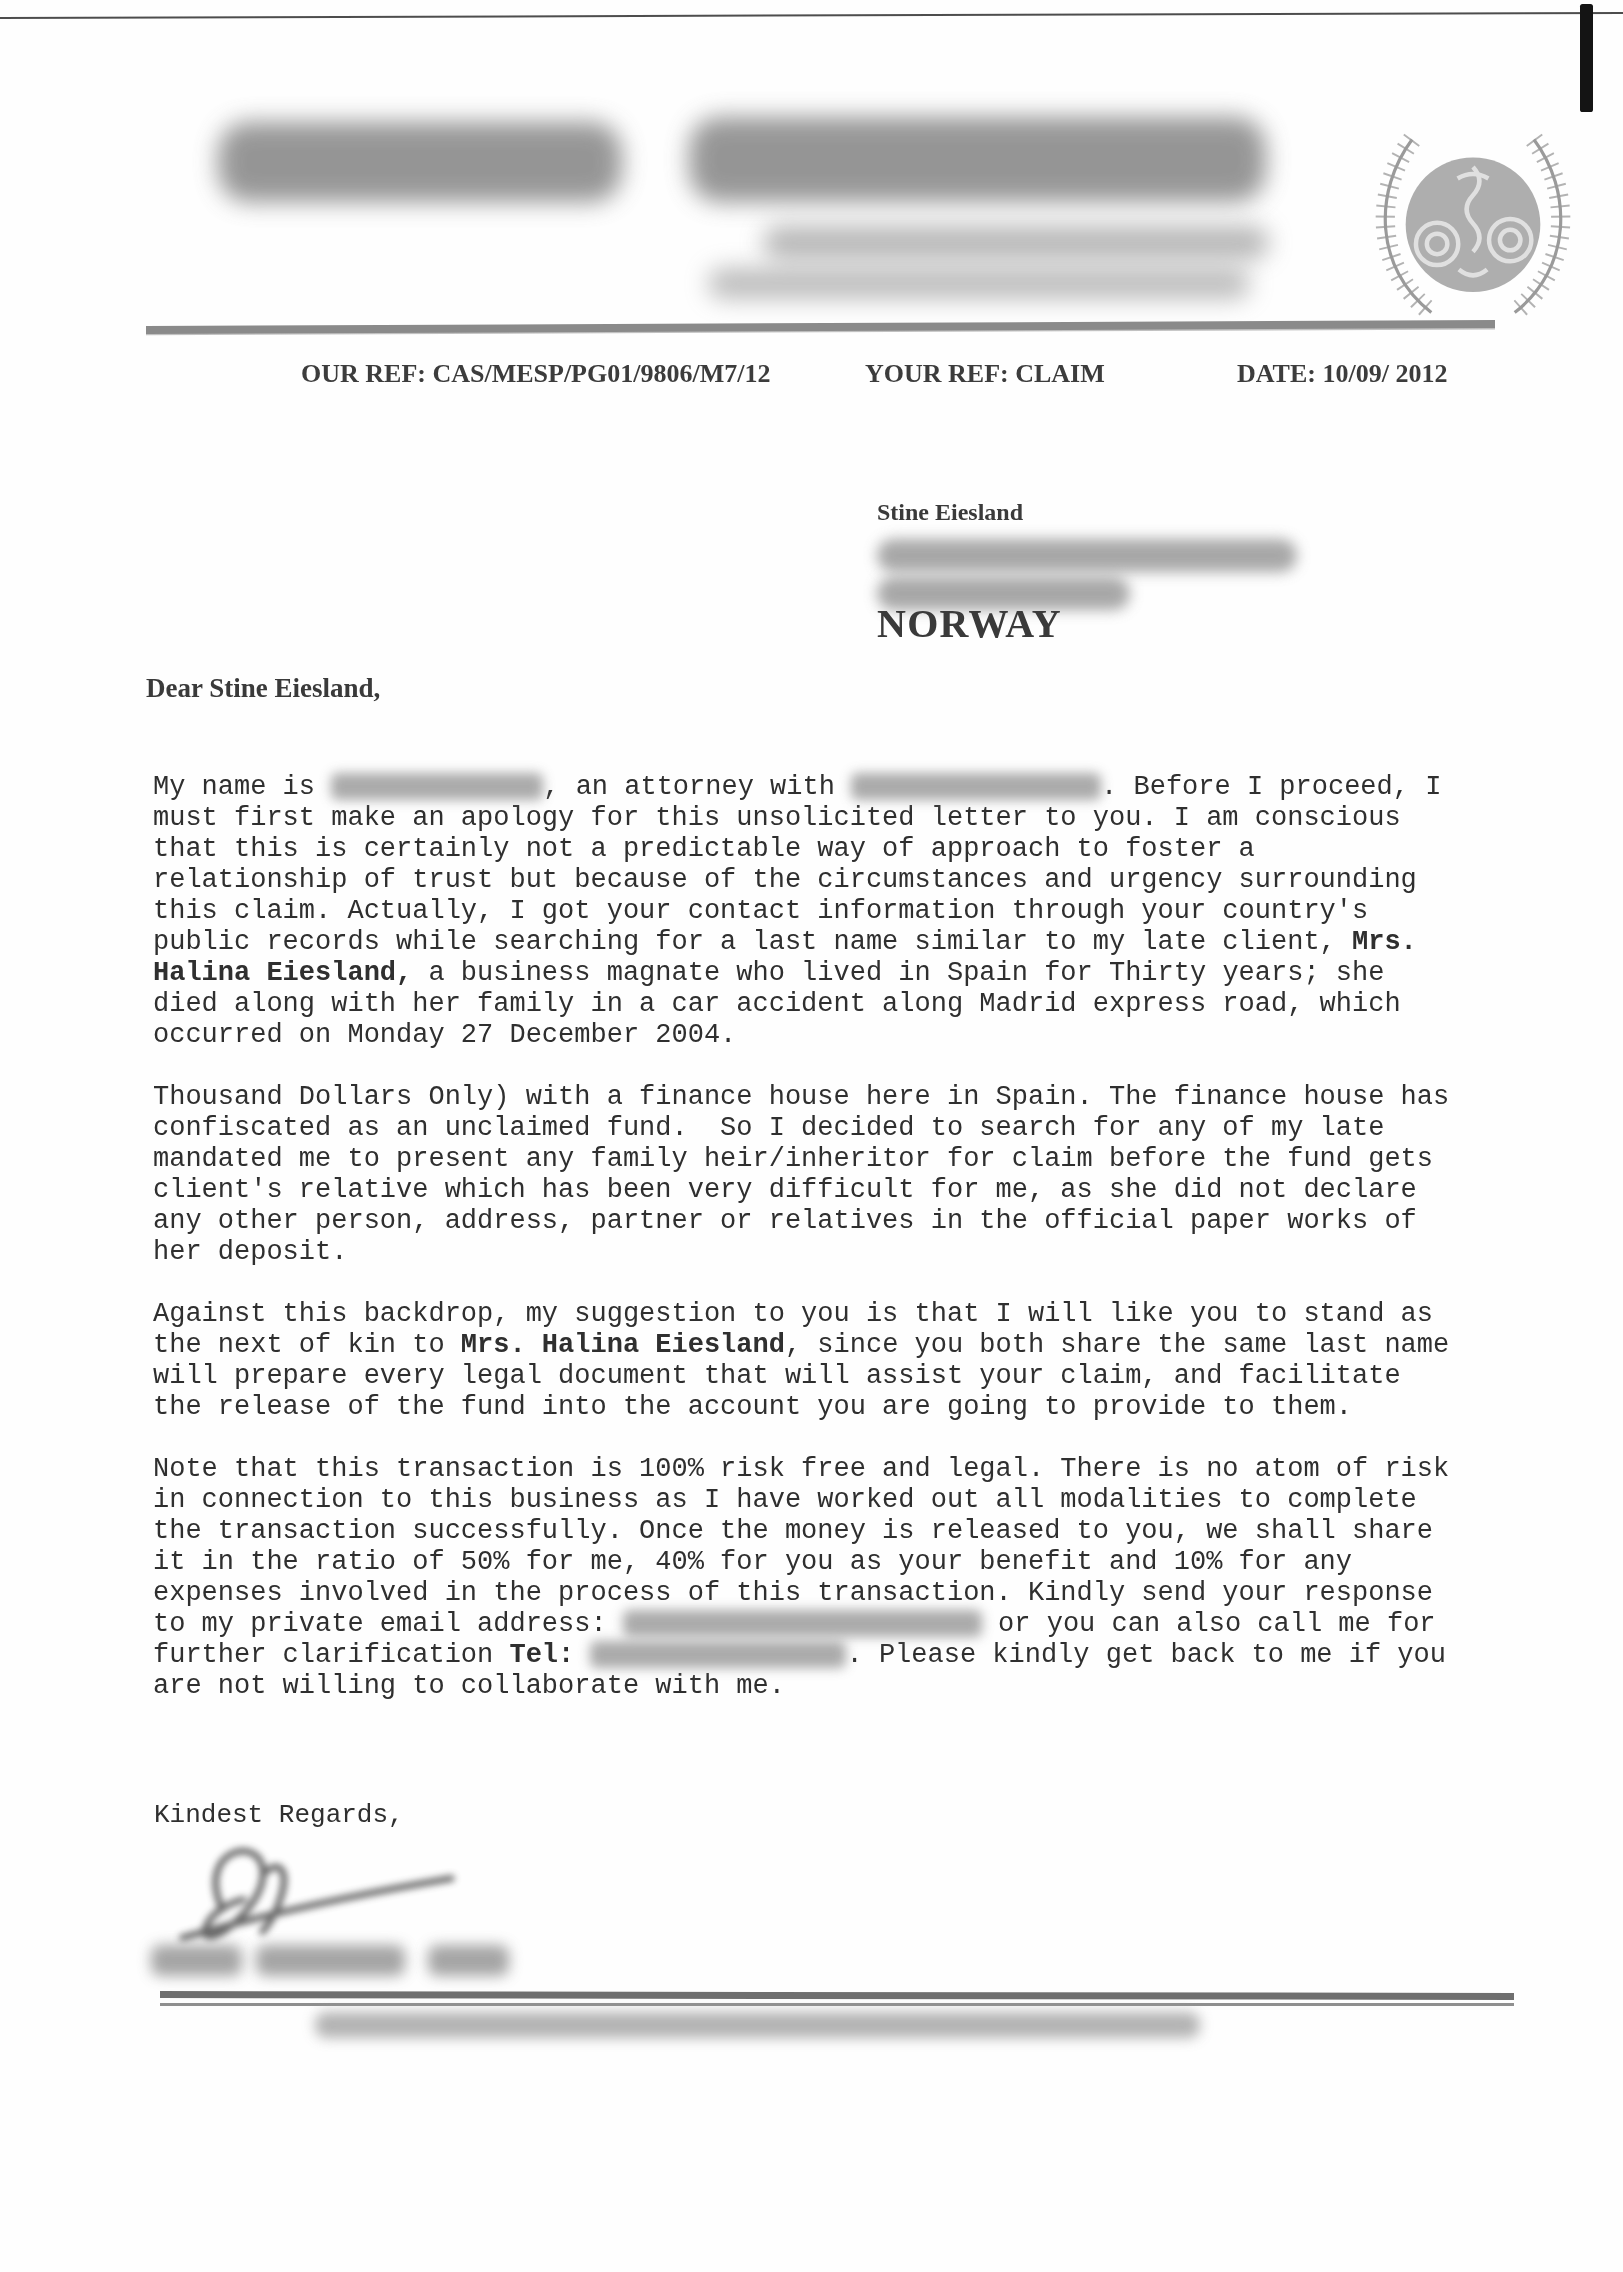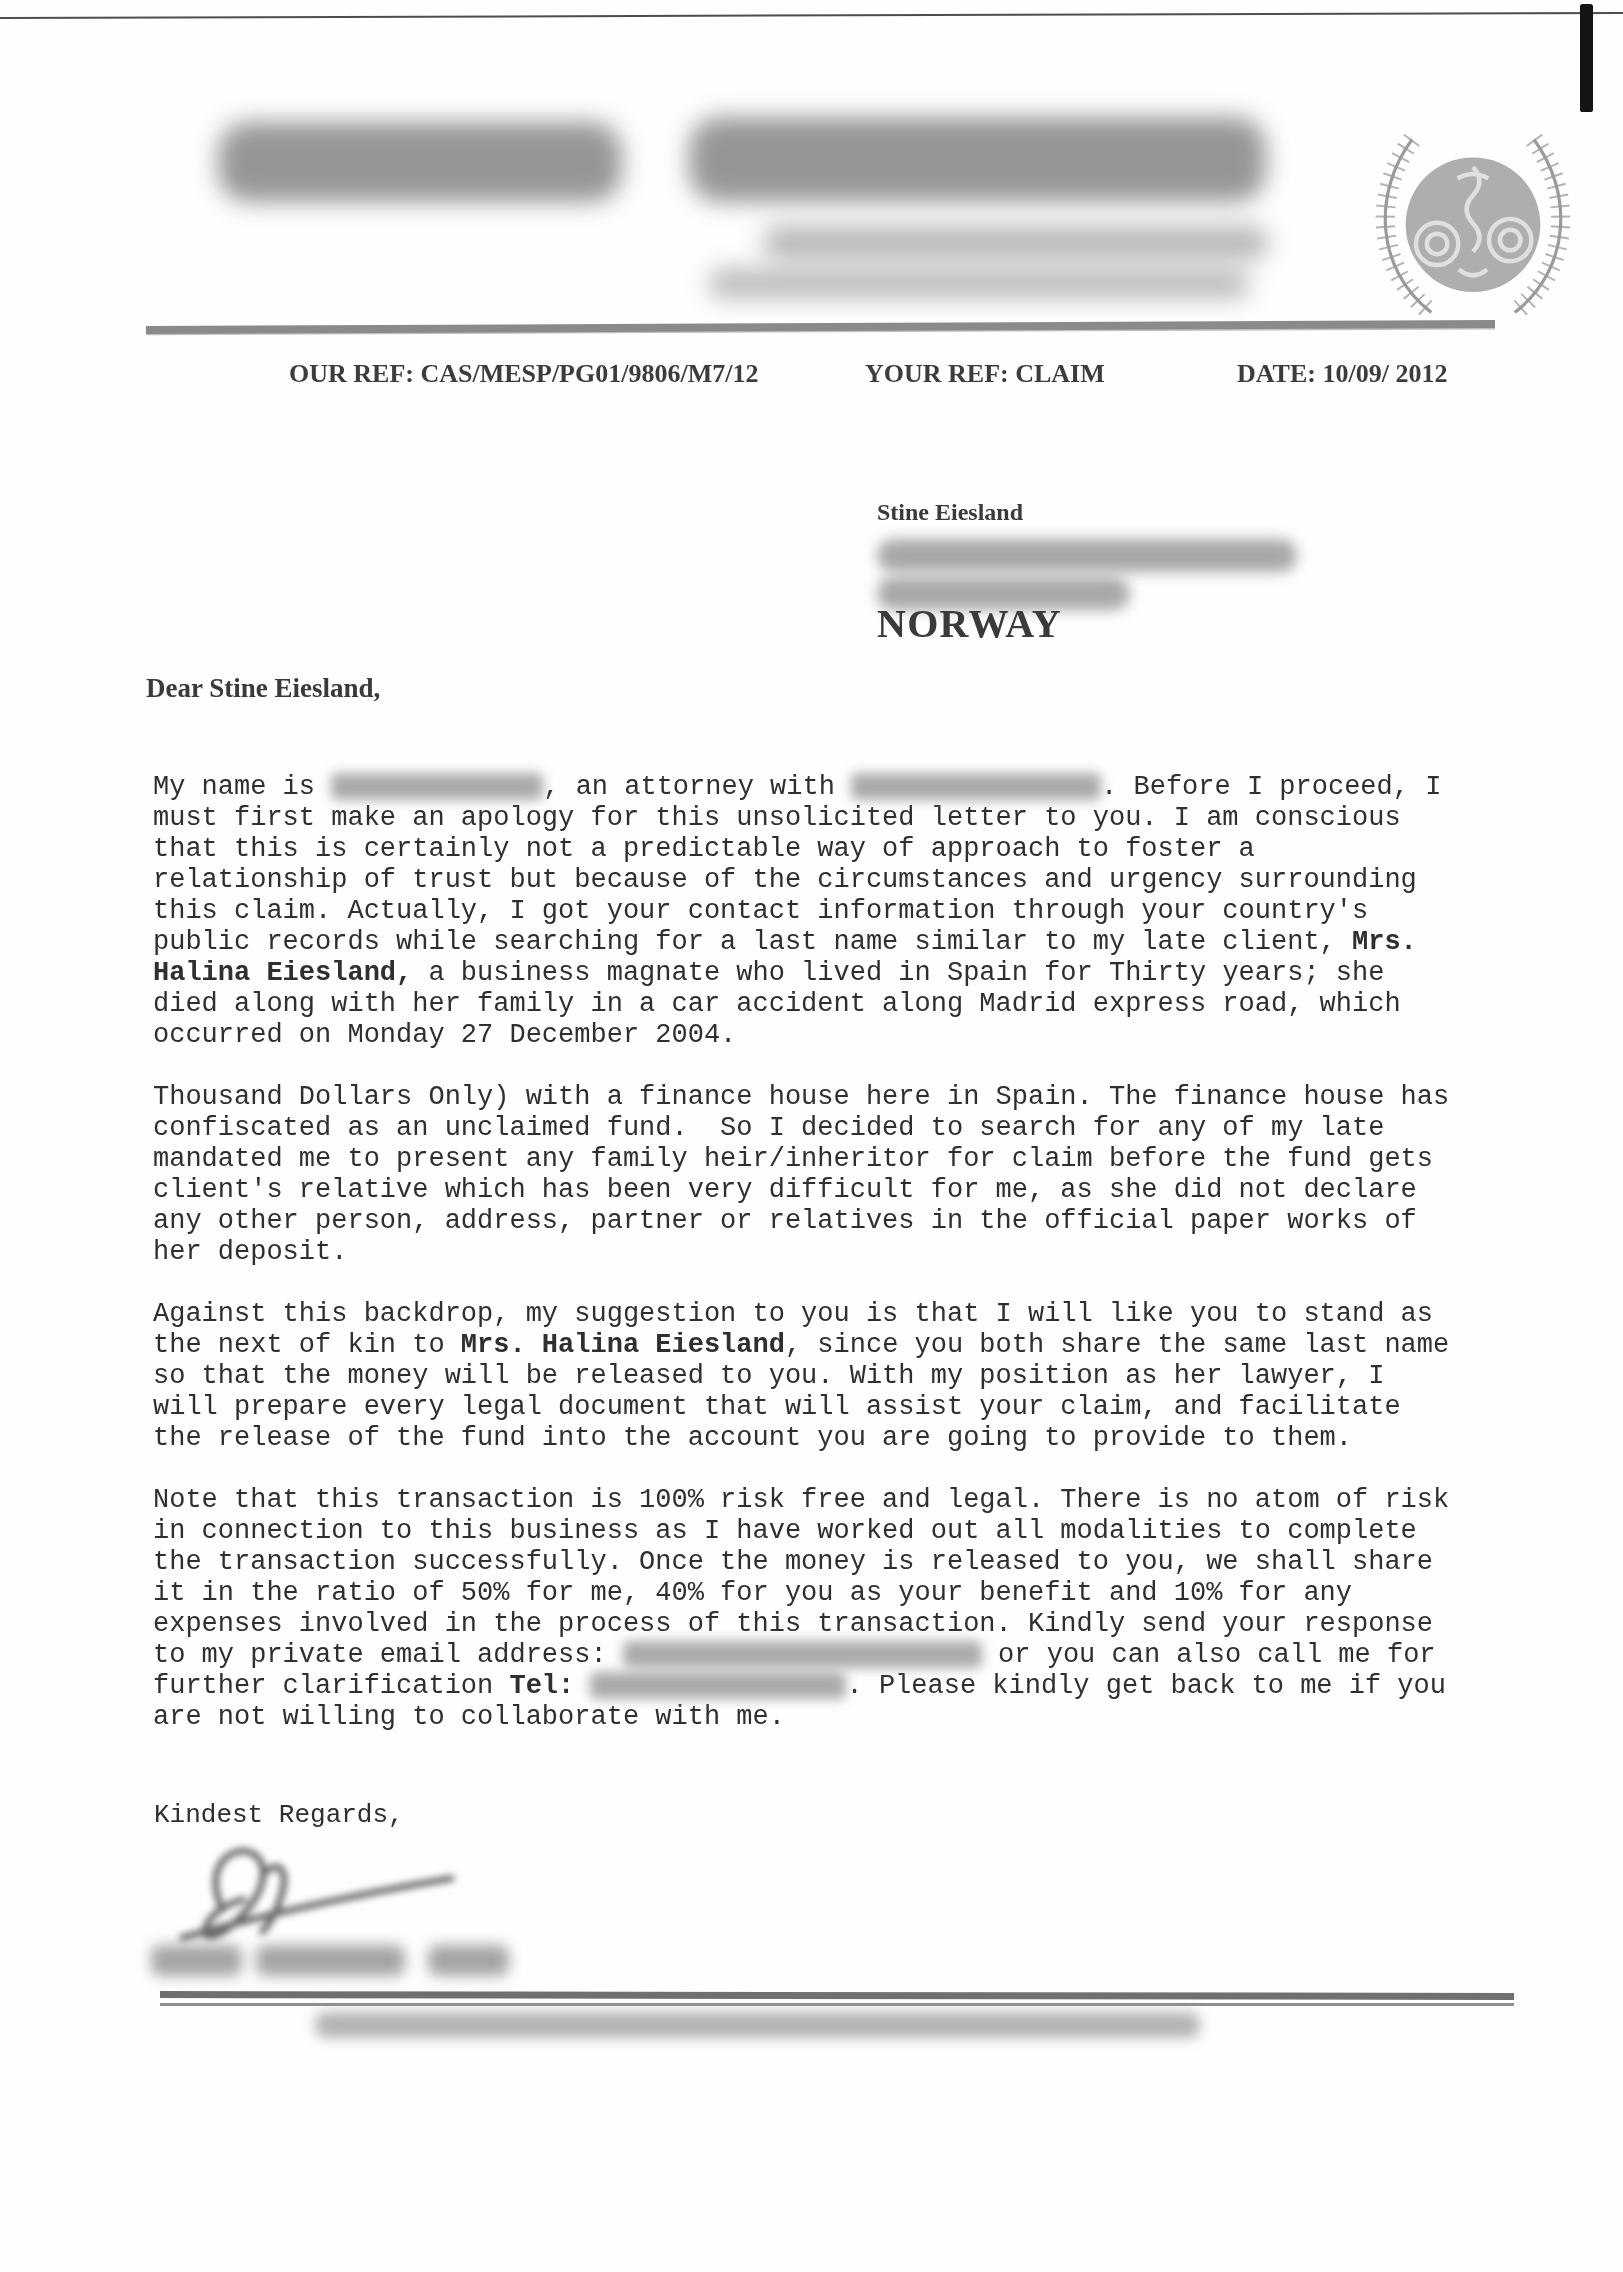--- a/index.html
+++ b/index.html
@@ -14,21 +14,21 @@
   .blob{position:absolute;background:#7c7c7c;border-radius:31px;filter:blur(11.5px);}
   .lh-w1{left:218px;top:122px;width:404px;height:80px;opacity:.8;}
   .lh-w2{left:689px;top:117px;width:577px;height:85px;opacity:.8;}
   .lh-l2{left:763px;top:226px;width:506px;height:33px;opacity:.55;}
   .lh-l3{left:708px;top:268px;width:542px;height:31px;opacity:.5;}
   
   .header-rule{position:absolute;left:146px;top:326px;width:1349px;height:8.3px;background:#8a8a8a;transform:rotate(-0.25deg);transform-origin:left center;box-shadow:0 1.3px 0 rgba(120,120,120,.45);}
   
   .refline{position:absolute;top:359px;left:0;width:1624px;height:38px;font-weight:bold;font-size:26px;color:#3c3c3c;}
   .refline .seg{position:absolute;white-space:nowrap;}
-  .seg-our{left:289px;}
+  .seg-our{left:301px;}
   .seg-your{left:865px;}
   .seg-date{left:1237px;}
   
   .recipient{position:absolute;left:877px;top:499px;width:513px;color:#3a3a3a;}
   .recipient-name{font-size:24px;font-weight:bold;}
   .addr-blob{position:absolute;background:#8b8b8b;border-radius:16.7px;filter:blur(7px);}
   .addr1{left:0px;top:40px;width:420px;height:33px;opacity:.75;}
   .addr2{left:0px;top:78px;width:253px;height:33px;opacity:.75;}
   .recipient-country{position:absolute;left:0;top:101px;font-size:40px;font-weight:bold;letter-spacing:1.3px;}
   
@@ -122,21 +122,20 @@
         <div class="line"><span>Thousand Dollars Only) with a finance house here in Spain. The finance house has</span></div>
         <div class="line"><span>confiscated as an unclaimed fund.  So I decided to search for any of my late</span></div>
         <div class="line"><span>mandated me to present any family heir/inheritor for claim before the fund gets</span></div>
         <div class="line"><span>client's relative which has been very difficult for me, as she did not declare</span></div>
         <div class="line"><span>any other person, address, partner or relatives in the official paper works of</span></div>
         <div class="line"><span>her deposit.</span></div>
       </div>
       <div class="para">
         <div class="line"><span>Against this backdrop, my suggestion to you is that I will like you to stand as</span></div>
         <div class="line"><span>the next of kin to </span><span class="bold">Mrs. Halina Eiesland</span><span>, since you both share the same last name</span></div>
-        <div class="line"><span>so that the money will be released to you. With my position as her lawyer, I</span></div>
         <div class="line"><span>will prepare every legal document that will assist your claim, and facilitate</span></div>
         <div class="line"><span>the release of the fund into the account you are going to provide to them.</span></div>
       </div>
       <div class="para">
         <div class="line"><span>Note that this transaction is 100% risk free and legal. There is no atom of risk</span></div>
         <div class="line"><span>in connection to this business as I have worked out all modalities to complete</span></div>
         <div class="line"><span>the transaction successfully. Once the money is released to you, we shall share</span></div>
         <div class="line"><span>it in the ratio of 50% for me, 40% for you as your benefit and 10% for any</span></div>
         <div class="line"><span>expenses involved in the process of this transaction. Kindly send your response</span></div>
         <div class="line"><span>to my private email address: </span><span class="redact" style="width: 359px;"></span><span> or you can also call me for</span></div>

